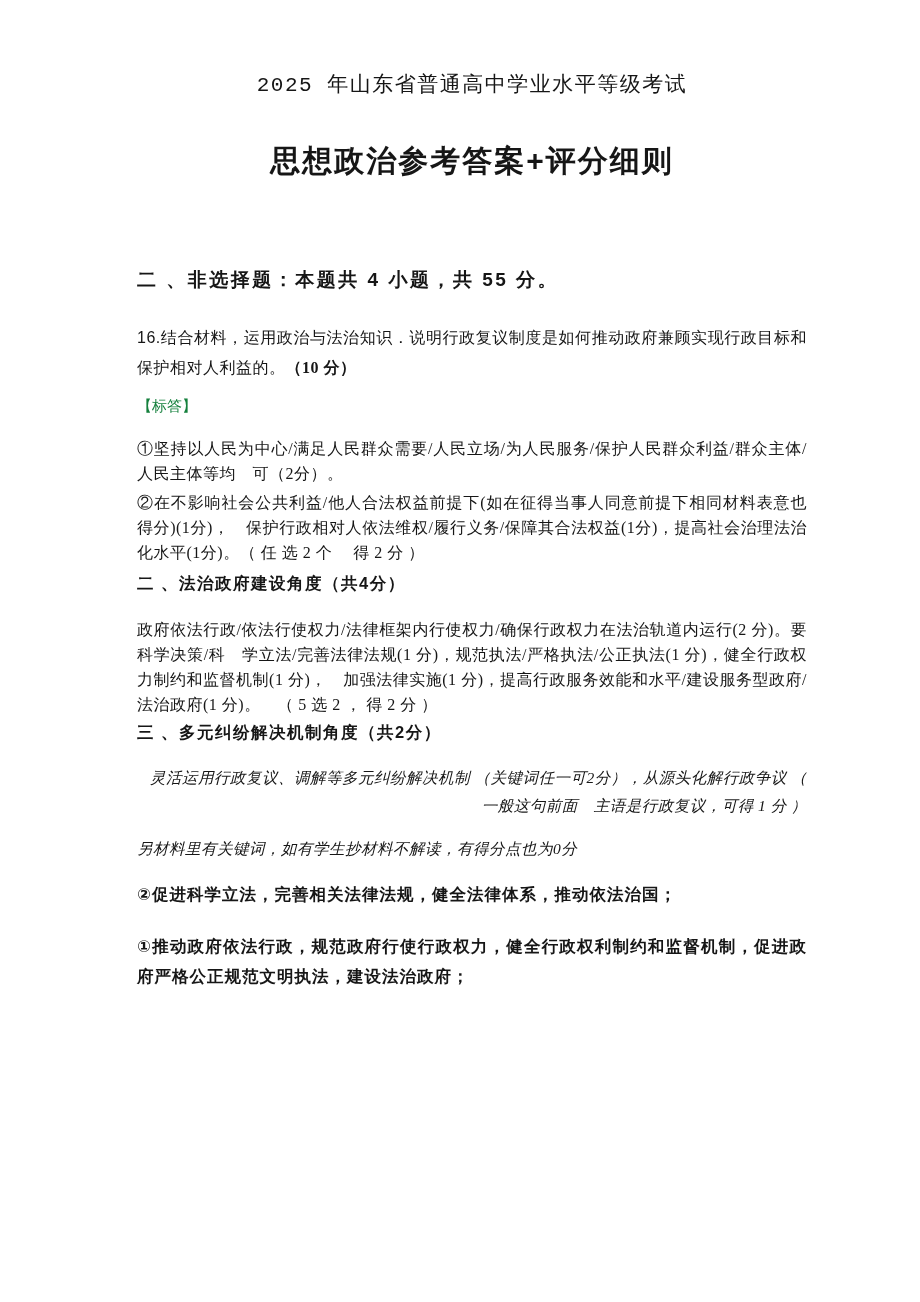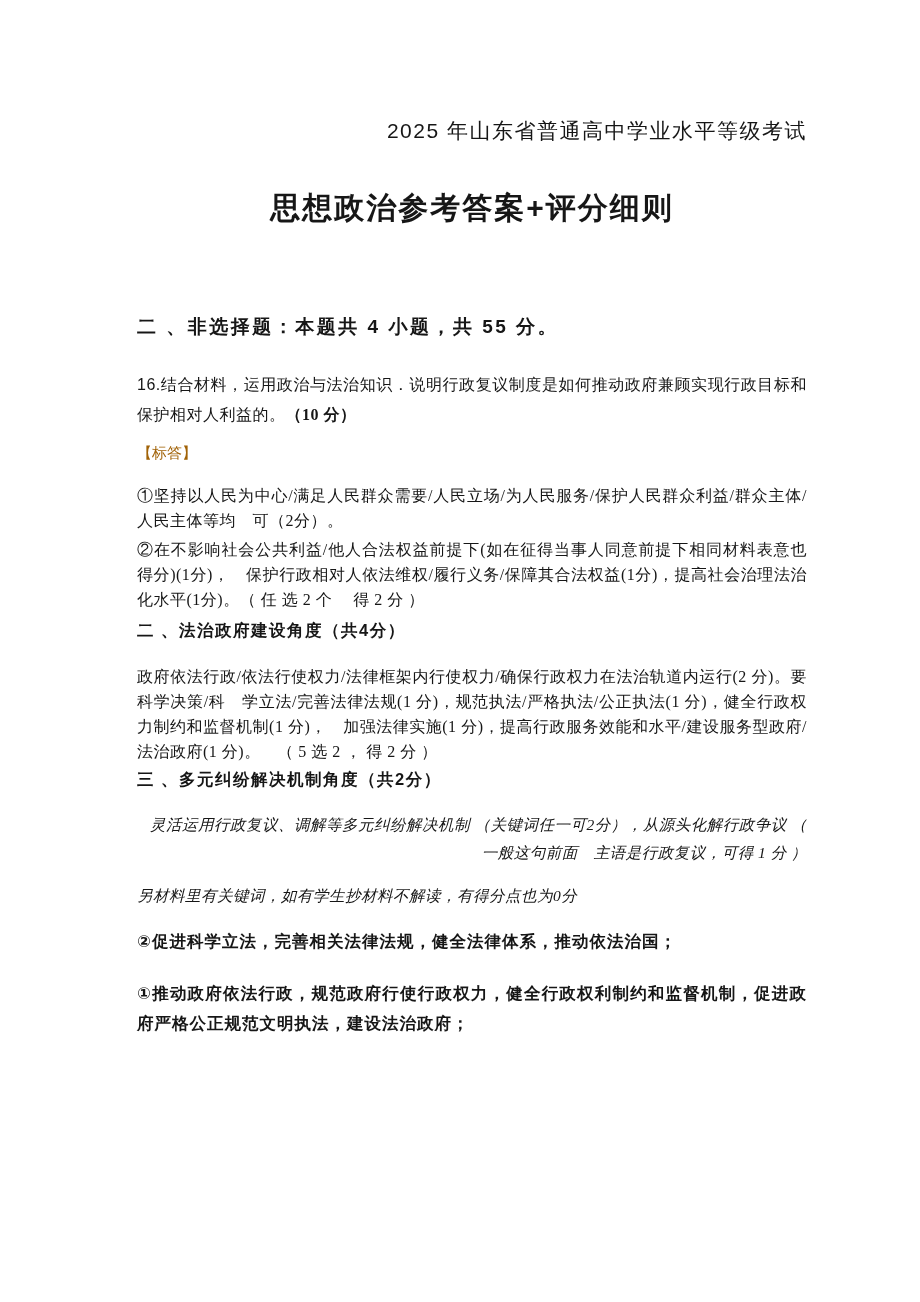--- a/index.html
+++ b/index.html
@@ -12,23 +12,23 @@
     overflow: hidden;
     color: #161616;
   }
   .content {
     position: absolute;
     left: 137px;
     top: 0;
     width: 670px;
   }
   .doc-title {
-    margin-top: 117px;
-    text-align: right;
-    font-family: Liberation Sans, sans-serif;
+    margin-top: 70px;
+    text-align: center;
+    font-family: Liberation Mono, monospace;
     font-size: 21px;
     font-weight: 400;
     letter-spacing: 1.5px;
     white-space: nowrap;
   }
   .doc-subtitle {
     margin-top: 43px;
     text-align: center;
     font-family: "Liberation Sans", "DejaVu Sans", sans-serif;
     font-size: 30px;
@@ -53,21 +53,21 @@
     letter-spacing: 0.5px;
   }
   .question .score {
     font-family: "Liberation Serif", "DejaVu Serif", serif;
     font-weight: 700;
   }
   .biaoda {
     margin-top: 14px;
     font-family: "Liberation Serif", "DejaVu Serif", serif;
     font-size: 15px;
-    color: #a16207;
+    color: #15803d;
   }
   .part-heading {
     font-family: "Liberation Sans", "DejaVu Sans", sans-serif;
     font-size: 16.5px;
     font-weight: 700;
     letter-spacing: 1.5px;
   }
   .ph1 { margin-top: 22px; }
   .ph2 { margin-top: 8px; }
   .ph3 { margin-top: 5px; }

